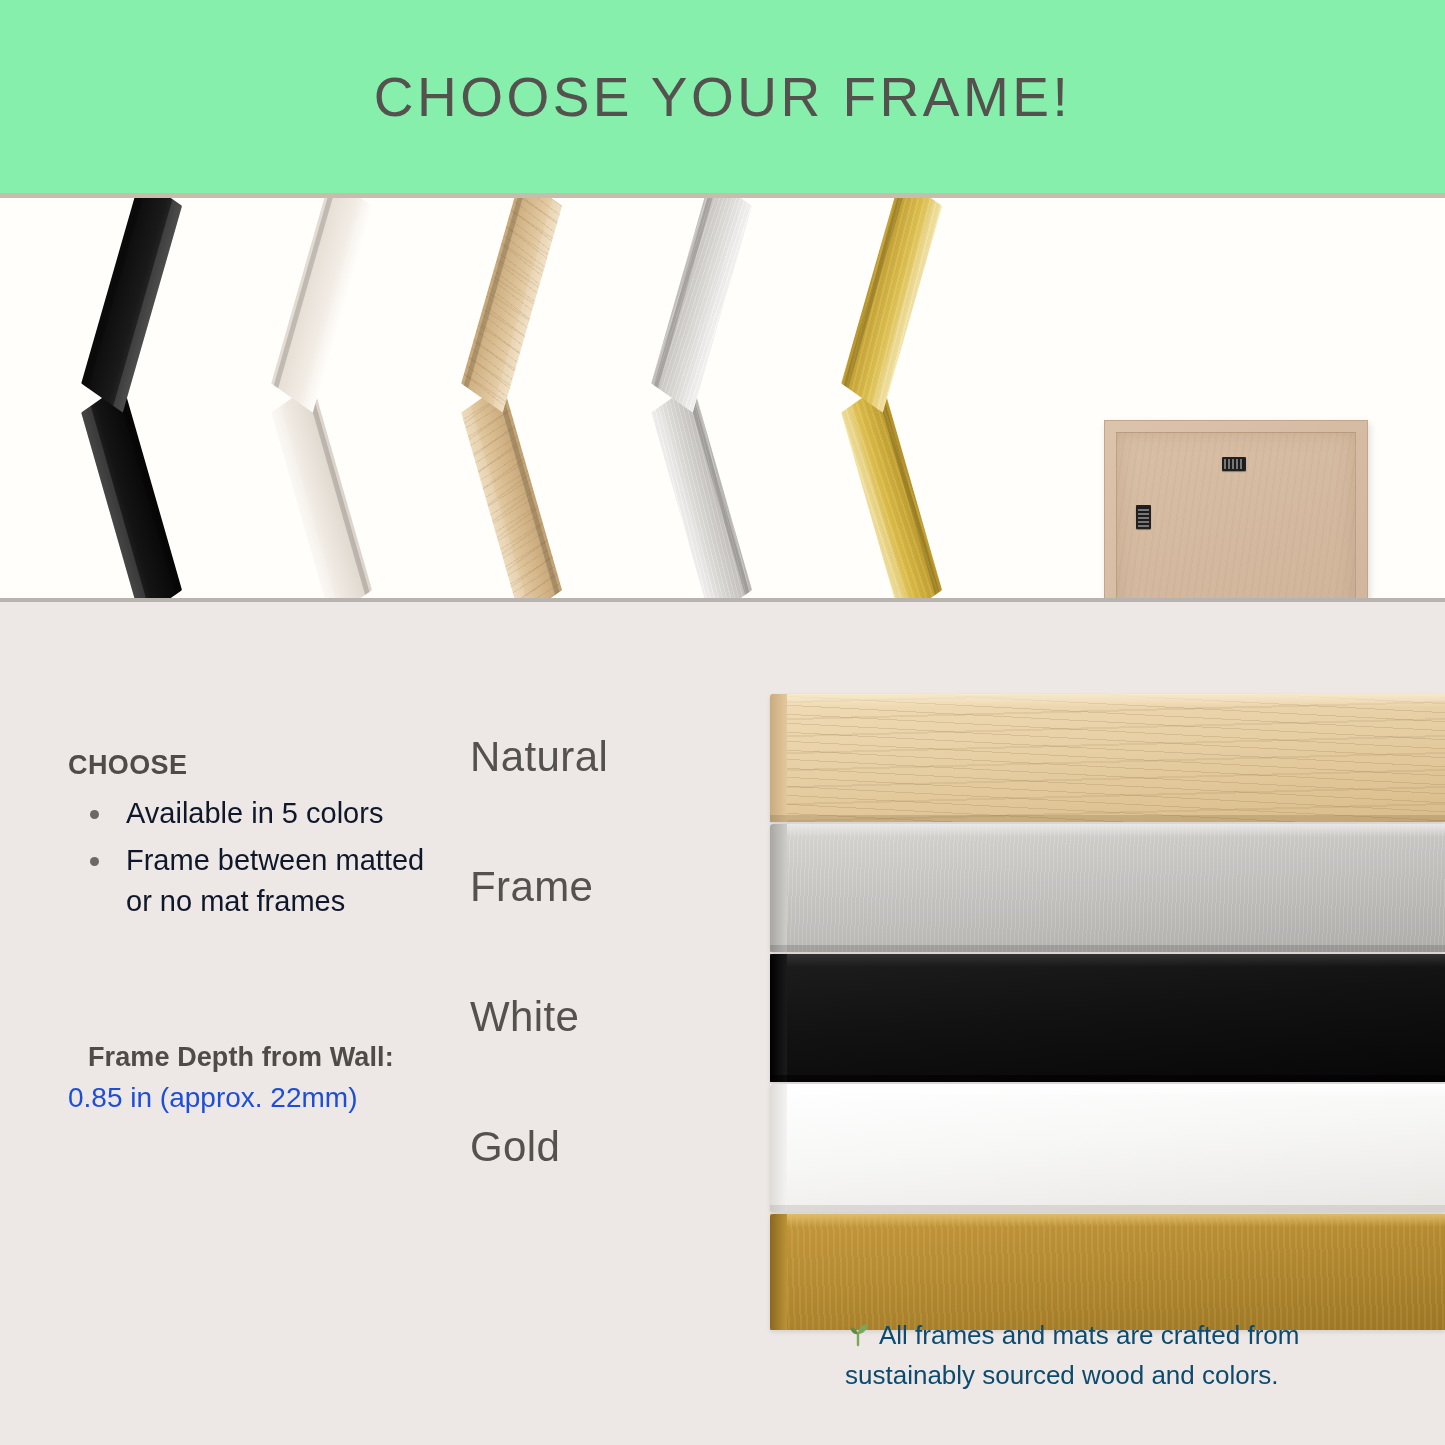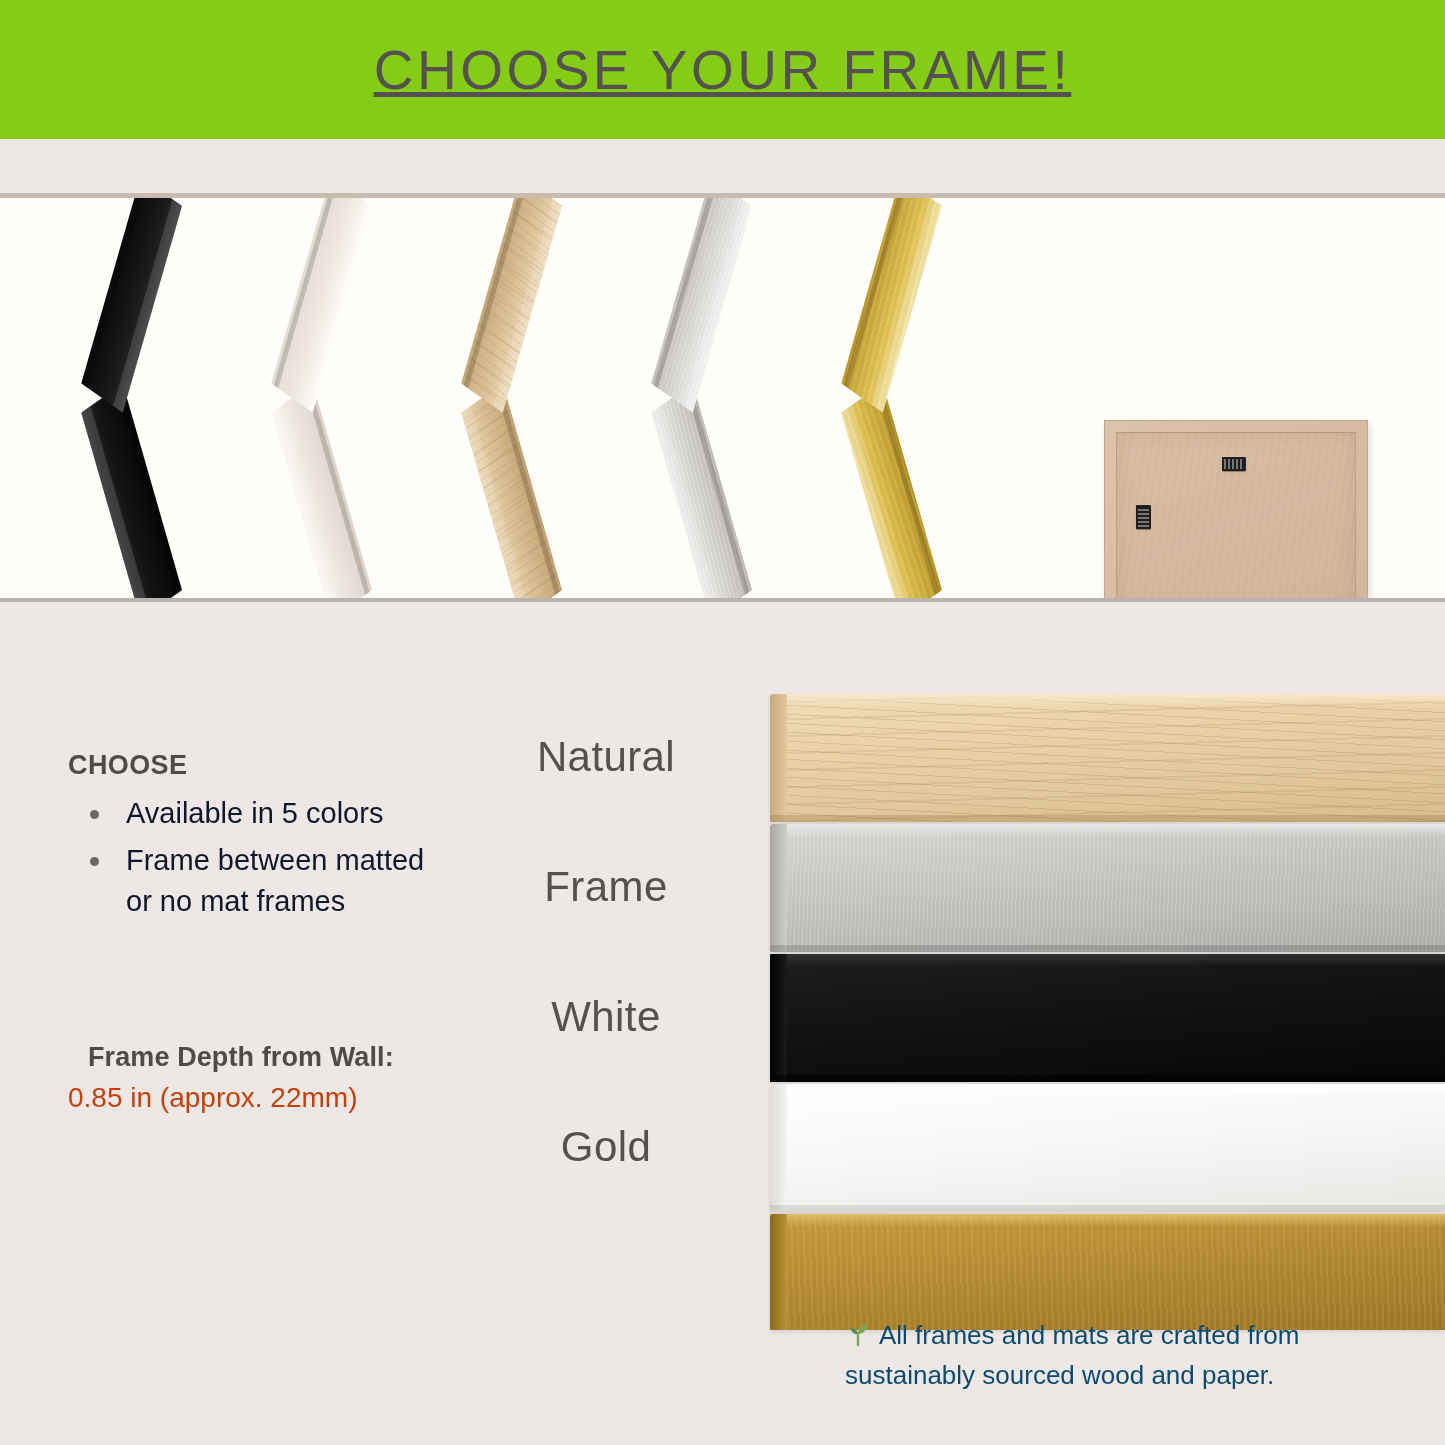--- a/index.html
+++ b/index.html
@@ -7,23 +7,23 @@
   body {
     font-family:"Liberation Sans", sans-serif;
     background:#EDE8E5;
     color:#55514E;
     overflow:hidden;
     position:relative;
   }
 
   
   .header {
-    position:absolute; left:0; top:0; width:1445px; height:139px;
-    background:#84cc16;
-    display:flex; align-items:center; justify-content:center;text-decoration:underline;
+    position:absolute; left:0; top:0; width:1445px; height:193px;
+    background:#86efac;
+    display:flex; align-items:center; justify-content:center;
   }
   .header-title {
     font-size:55px;
     font-weight:300;
     letter-spacing:3.5px;
     color:#55514E;
     white-space:nowrap;
   }
   .header-rule {
     position:absolute; left:0; top:193px; width:1445px; height:5px;
@@ -136,26 +136,26 @@
     background:#6E6863;
   }
 
   .spec { position:absolute; left:68px; width:440px; }
   .spec-depth { top:440px; }
   .spec-face  { top:570px; }
   .spec-label {
     font-size:27px; font-weight:bold; color:#4F4B48;
     letter-spacing:0.1px; margin-bottom:9px;margin-left:20px;
   }
-  .spec-value { font-size:28px; color:#c2410c; }
+  .spec-value { font-size:28px; color:#1d4ed8; }
 
   
   .color-labels {
     position:absolute; left:470px; top:90px; width:272px;
-    text-align:center;
+    text-align:left;
   }
   .color-label {
     font-size:42px;
     font-weight:300;
     color:#55514E;
     height:130px;
     line-height:130px;
     letter-spacing:0.4px;
   }
 
@@ -346,15 +346,15 @@
   </div>
 
   <div class="footer-note">
     <span class="sprout">
       <svg width="26" height="26" viewBox="0 0 26 26">
         <path d="M13 24 L13 12" stroke="#79A85A" stroke-width="2.4" fill="none" stroke-linecap="round"></path>
         <path d="M13 13 C13 6, 17.5 3.5, 22 3.5 C22 9, 18.5 13, 13 13 Z" fill="#79A85A"></path>
         <path d="M12.6 13.2 C12.6 9.2, 9.5 6.6, 5.6 6.6 C5.6 10.8, 8.6 13.6, 12.6 13.2 Z" fill="#5E8C44"></path>
       </svg>
     </span><span>All frames and mats are crafted from</span><br>
-    <span>sustainably sourced wood and paper.</span>
+    <span>sustainably sourced wood and colors.</span>
   </div>
 </div>
 
 </body></html>

